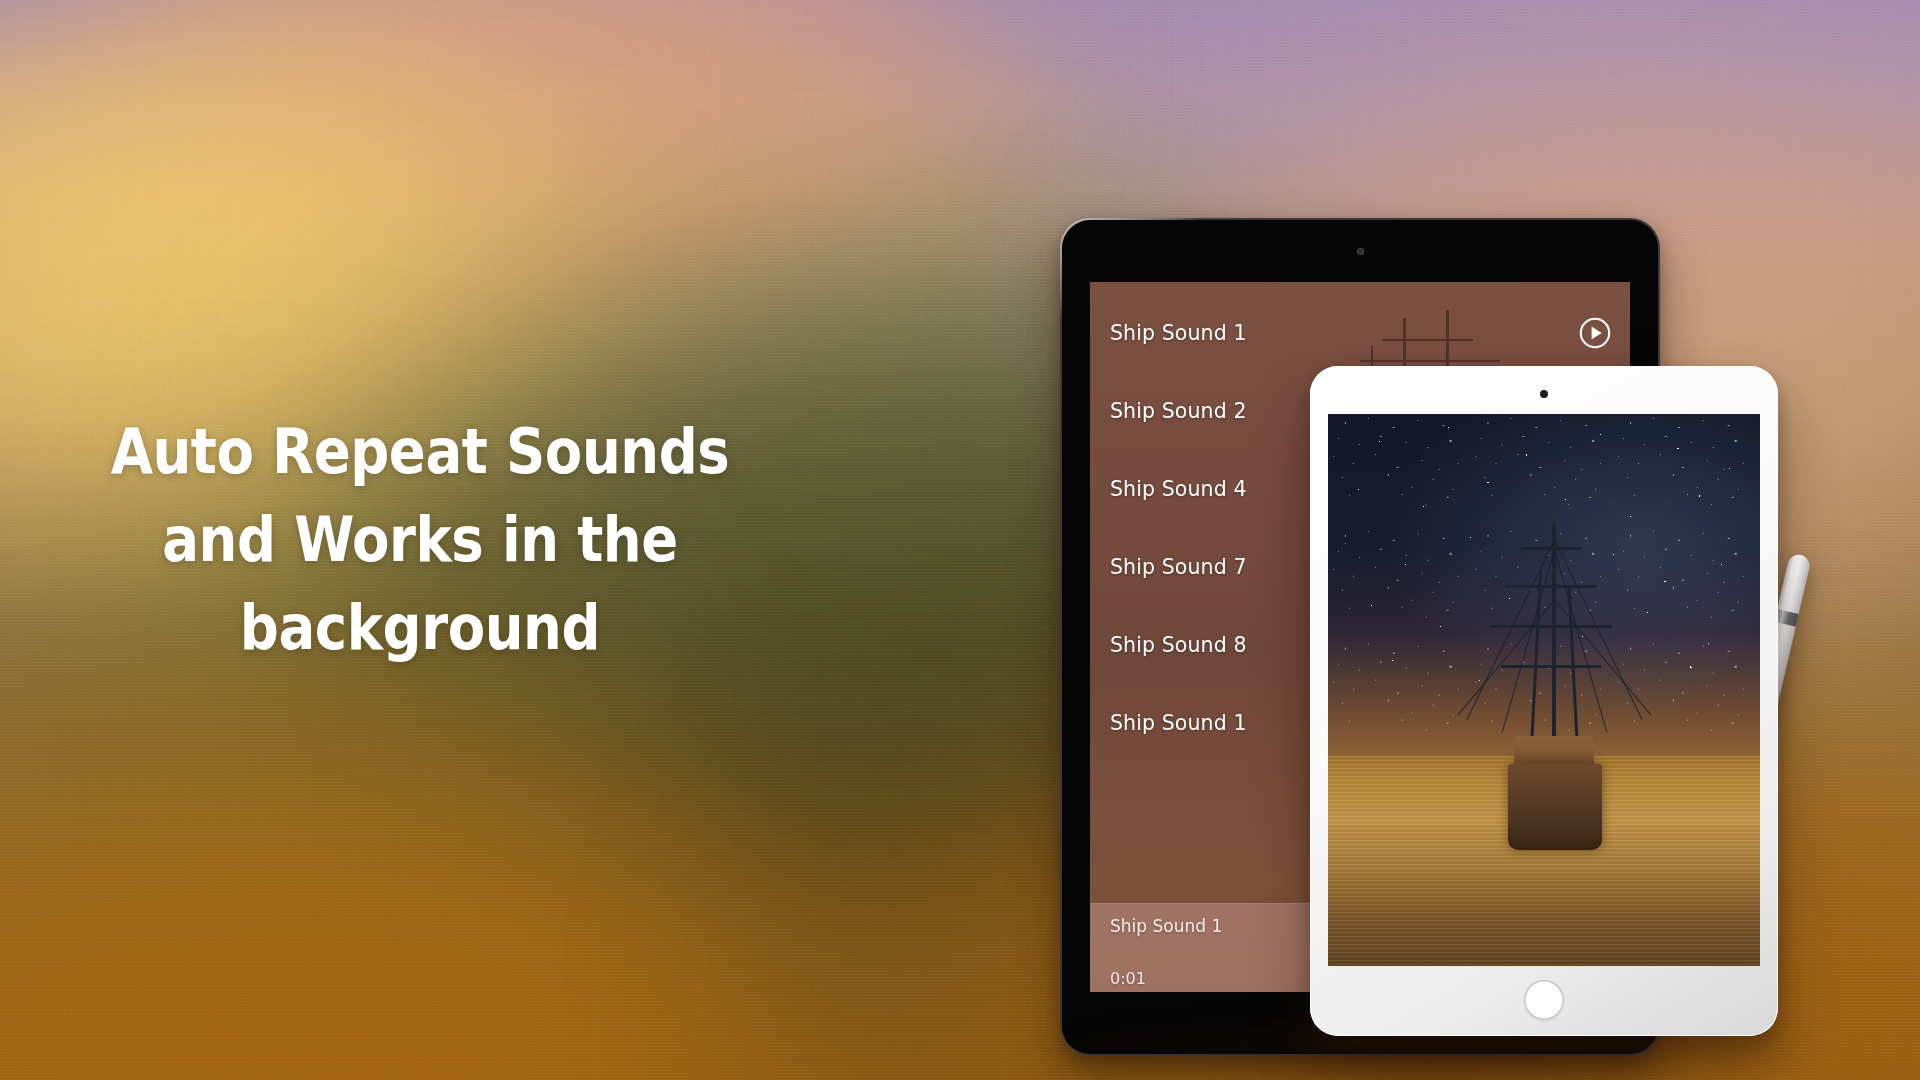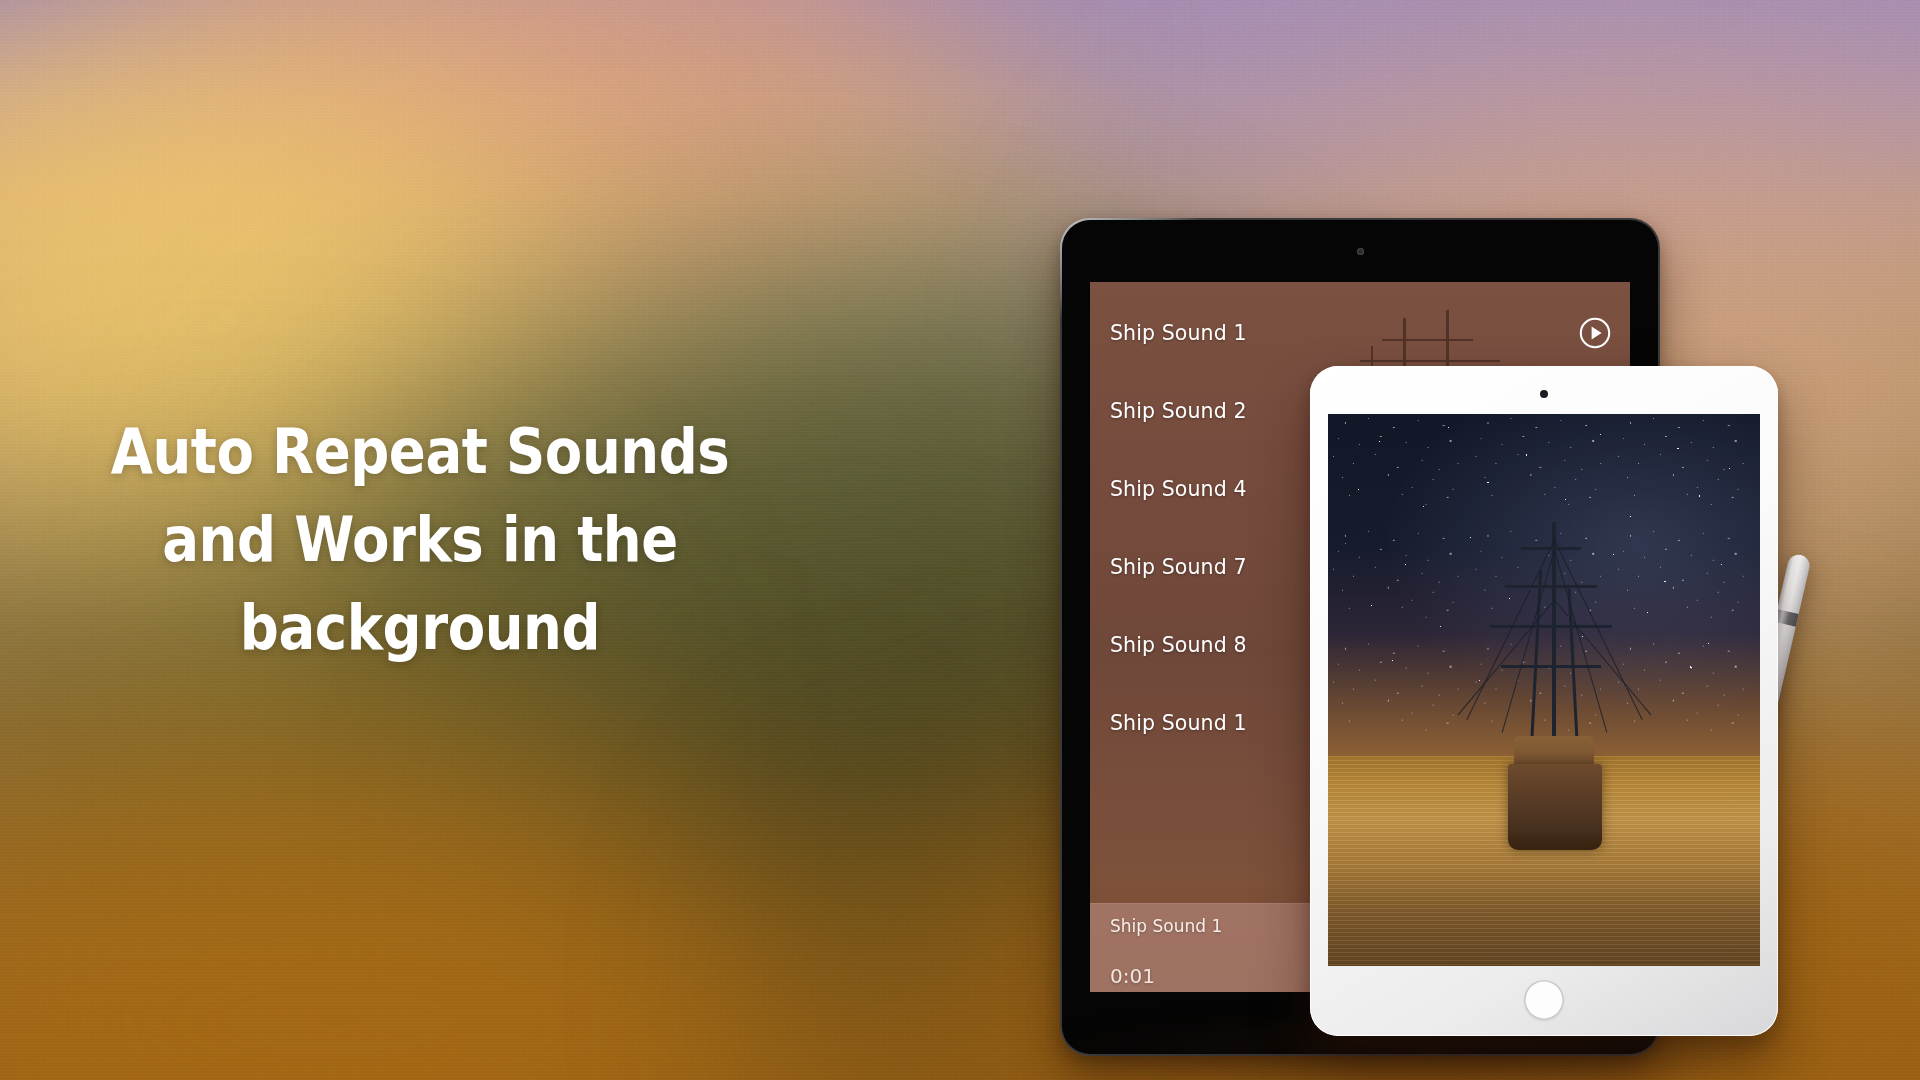--- a/index.html
+++ b/index.html
@@ -256,21 +256,21 @@
     color: #f6eeea;
     font-size: 17px;
     font-family: "DejaVu Sans", sans-serif;
     text-shadow: 0 1px 3px rgba(0,0,0,0.28);
   }
   .player-time {
     position: absolute;
     left: 20px;
     bottom: 4px;
     color: #f3e7e2;
-    font-size: 20px;
+    font-size: 16px;
     font-family: "DejaVu Sans", sans-serif;
     text-shadow: 0 1px 3px rgba(0,0,0,0.28);
   }
   .player-controls {
     position: absolute;
     left: 0; right: 0;
     top: 40px;
     display: flex;
     align-items: center;
     justify-content: center;

